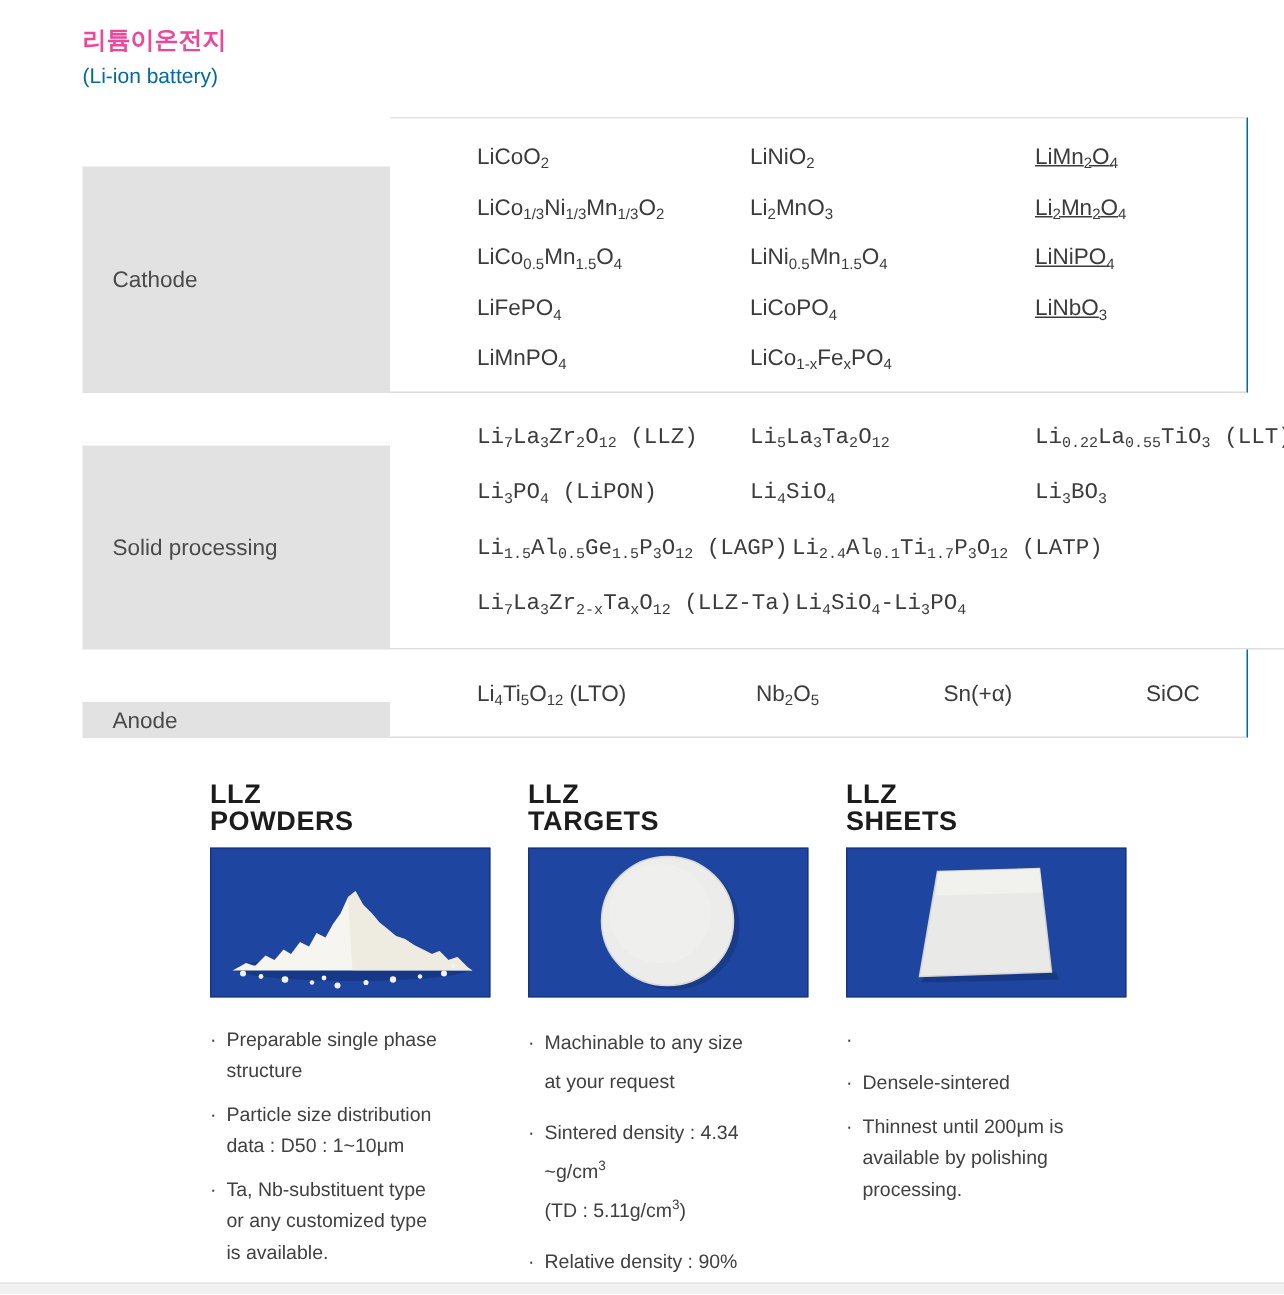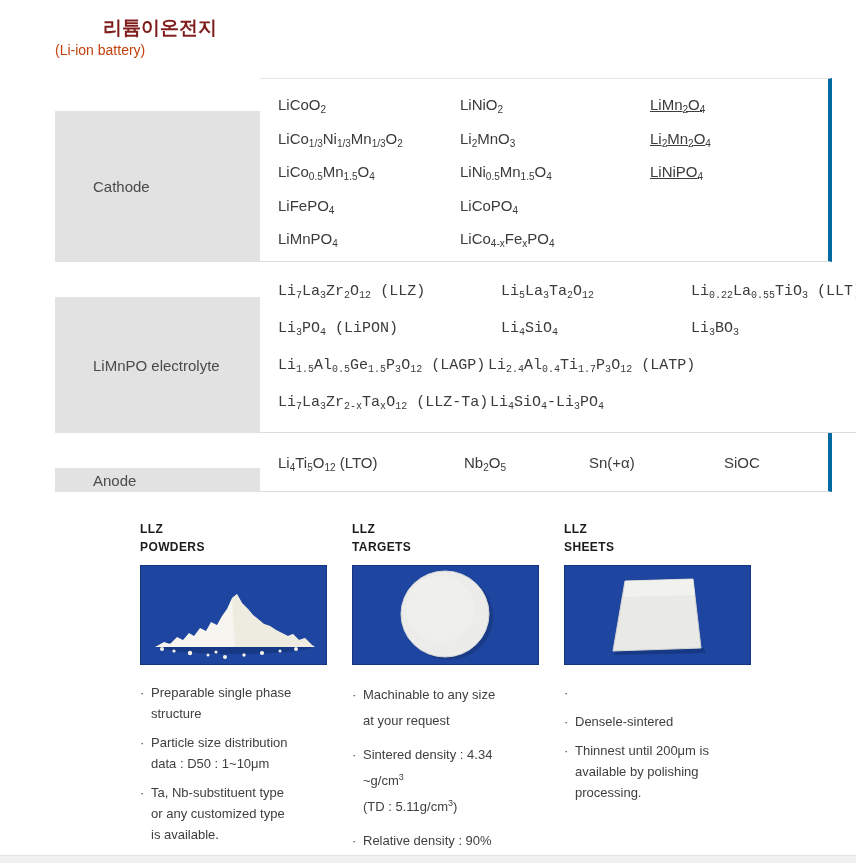--- a/index.html
+++ b/index.html
@@ -9,73 +9,74 @@
     background: #ffffff;
     font-family: "Liberation Sans", sans-serif;
     color: #3c3c3c;
     overflow: hidden;
   }
   sub { font-size: 10px; line-height: 0; vertical-align: -3px; }
   sup { font-size: 9px; line-height: 0; vertical-align: 5px; }
 
   
   .header { position: absolute; left: 55px; top: 17px; }
-  .title-ko { color: #7f1d1d; font-size: 19px; font-weight: bold; line-height: 22px; margin-left: 48px; }
-  .title-en { color: #c2410c; font-size: 14px; line-height: 22px; }
+  .title-ko { color: #ec4899; font-size: 16px; font-weight: bold; line-height: 22px; }
+  .title-en { color: #0369a1; font-size: 14px; line-height: 22px; }
 
   
   .mtable { position: absolute; left: 55px; top: 78px; width: 777px; }
   .trow { display: flex; }
   .tlabel {
     width: 205px; flex: 0 0 205px;
     background: #e2e2e2;
     display: flex; align-items: center;
-    padding-left: 38px;
+    padding-left: 20px;
     font-size: 15px; color: #4a4a4a; margin-top: 33px;
   }
   .trow + .trow .tlabel { border-top: 2px solid #ffffff; }
   .tcontent {
     flex: 1 1 auto;
     background: #ffffff;
-    border-right: 4px solid #0369a1;
+    border-right: 1px solid #0369a1;
     border-bottom: 1px solid #dcdcdc;
+    padding-left: 40px;
   }
   .trow:first-child .tcontent { border-top: 1px solid #e6e6e6; }
 
   .row-cathode { height: 184px; }
   .row-electrolyte { height: 171px; }
   .row-anode { height: 59px; }
 
   .cathode-grid { display: flex; padding: 9px 0 0 18px; }
   .fcol1 { width: 182px; flex: 0 0 182px; }
   .fcol2 { width: 190px; flex: 0 0 190px; }
   .fcol3 { flex: 1 1 auto; text-decoration: underline; }
   .formula { font-size: 15px; color: #3b3b3b; line-height: 33.5px; white-space: nowrap; }
 
   .electrolyte-lines { padding: 11px 0 0 18px; font-family: Liberation Mono, monospace; }
   .eline { display: flex; }
   .eline .formula { line-height: 37px; }
   .w182 { width: 182px; flex: 0 0 182px; }
-  .w190 { width: 190px; flex: 0 0 190px; margin-left: 41px; }
+  .w190 { width: 190px; flex: 0 0 190px; }
   .w210 { width: 210px; flex: 0 0 210px; }
   .w212 { width: 212px; flex: 0 0 212px; }
   .w220 { width: 220px; flex: 0 0 220px; }
   .wauto { flex: 1 1 auto; }
 
   .anode-line { display: flex; align-items: center; height: 100%; padding-left: 18px; }
   .anode-line .formula { line-height: normal; }
   .aw1 { width: 186px; flex: 0 0 186px; }
   .aw2 { width: 125px; flex: 0 0 125px; }
   .aw3 { width: 135px; flex: 0 0 135px; }
 
   
   .products { position: absolute; left: 140px; top: 520px; display: flex; }
   .card { width: 190px; margin-right: 22px; }
   .card-title {
-    font-size: 12px; font-weight: bold; color: #1c1c1c;
+    font-size: 18px; font-weight: bold; color: #1c1c1c;
     line-height: 18px; letter-spacing: 0.4px; height: 40px;
   }
   .card-img { display: block; width: 187px; height: 100px; margin-top: 5px; }
   .bullets { margin-top: 17px; }
   .bullet { display: flex; margin-bottom: 8px; }
   .bullet .mark { width: 11px; flex: 0 0 11px; color: #3a3a3a; font-size: 13px; line-height: 21px; }
   .bullet .btxt { font-size: 13px; color: #404040; line-height: 21px; }
   .card-targets .bullet .btxt, .card-targets .bullet .mark { line-height: 26px; }
 
   
@@ -103,48 +104,49 @@
           <div class="formula">LiCo<sub>1/3</sub>Ni<sub>1/3</sub>Mn<sub>1/3</sub>O<sub>2</sub></div>
           <div class="formula">LiCo<sub>0.5</sub>Mn<sub>1.5</sub>O<sub>4</sub></div>
           <div class="formula">LiFePO<sub>4</sub></div>
           <div class="formula">LiMnPO<sub>4</sub></div>
         </div>
         <div class="fcol2">
           <div class="formula">LiNiO<sub>2</sub></div>
           <div class="formula">Li<sub>2</sub>MnO<sub>3</sub></div>
           <div class="formula">LiNi<sub>0.5</sub>Mn<sub>1.5</sub>O<sub>4</sub></div>
           <div class="formula">LiCoPO<sub>4</sub></div>
-          <div class="formula">LiCo<sub>4-x</sub>Fe<sub>x</sub>PO<sub>4</sub></div>
+          <div class="formula">LiCo<sub>1-x</sub>Fe<sub>x</sub>PO<sub>4</sub></div>
         </div>
         <div class="fcol3">
           <div class="formula">LiMn<sub>2</sub>O<sub>4</sub></div>
           <div class="formula">Li<sub>2</sub>Mn<sub>2</sub>O<sub>4</sub></div>
           <div class="formula">LiNiPO<sub>4</sub></div>
+          <div class="formula">LiNbO<sub>3</sub></div>
         </div>
       </div>
     </div>
   </div>
 
   <div class="trow row-electrolyte">
-    <div class="tlabel">LiMnPO electrolyte</div>
+    <div class="tlabel">Solid processing</div>
     <div class="tcontent">
       <div class="electrolyte-lines">
         <div class="eline">
           <div class="formula w182">Li<sub>7</sub>La<sub>3</sub>Zr<sub>2</sub>O<sub>12</sub> (LLZ)</div>
           <div class="formula w190">Li<sub>5</sub>La<sub>3</sub>Ta<sub>2</sub>O<sub>12</sub></div>
           <div class="formula wauto">Li<sub>0.22</sub>La<sub>0.55</sub>TiO<sub>3</sub> (LLT)</div>
         </div>
         <div class="eline">
           <div class="formula w182">Li<sub>3</sub>PO<sub>4</sub> (LiPON)</div>
           <div class="formula w190">Li<sub>4</sub>SiO<sub>4</sub></div>
           <div class="formula wauto">Li<sub>3</sub>BO<sub>3</sub></div>
         </div>
         <div class="eline">
           <div class="formula w210">Li<sub>1.5</sub>Al<sub>0.5</sub>Ge<sub>1.5</sub>P<sub>3</sub>O<sub>12</sub> (LAGP)</div>
-          <div class="formula wauto">Li<sub>2.4</sub>Al<sub>0.4</sub>Ti<sub>1.7</sub>P<sub>3</sub>O<sub>12</sub>  (LATP)</div>
+          <div class="formula wauto">Li<sub>2.4</sub>Al<sub>0.1</sub>Ti<sub>1.7</sub>P<sub>3</sub>O<sub>12</sub>  (LATP)</div>
         </div>
         <div class="eline">
           <div class="formula w212">Li<sub>7</sub>La<sub>3</sub>Zr<sub>2-x</sub>Ta<sub>x</sub>O<sub>12</sub> (LLZ-Ta)</div>
           <div class="formula wauto">Li<sub>4</sub>SiO<sub>4</sub>-Li<sub>3</sub>PO<sub>4</sub></div>
         </div>
       </div>
     </div>
   </div>
 
   <div class="trow row-anode">

